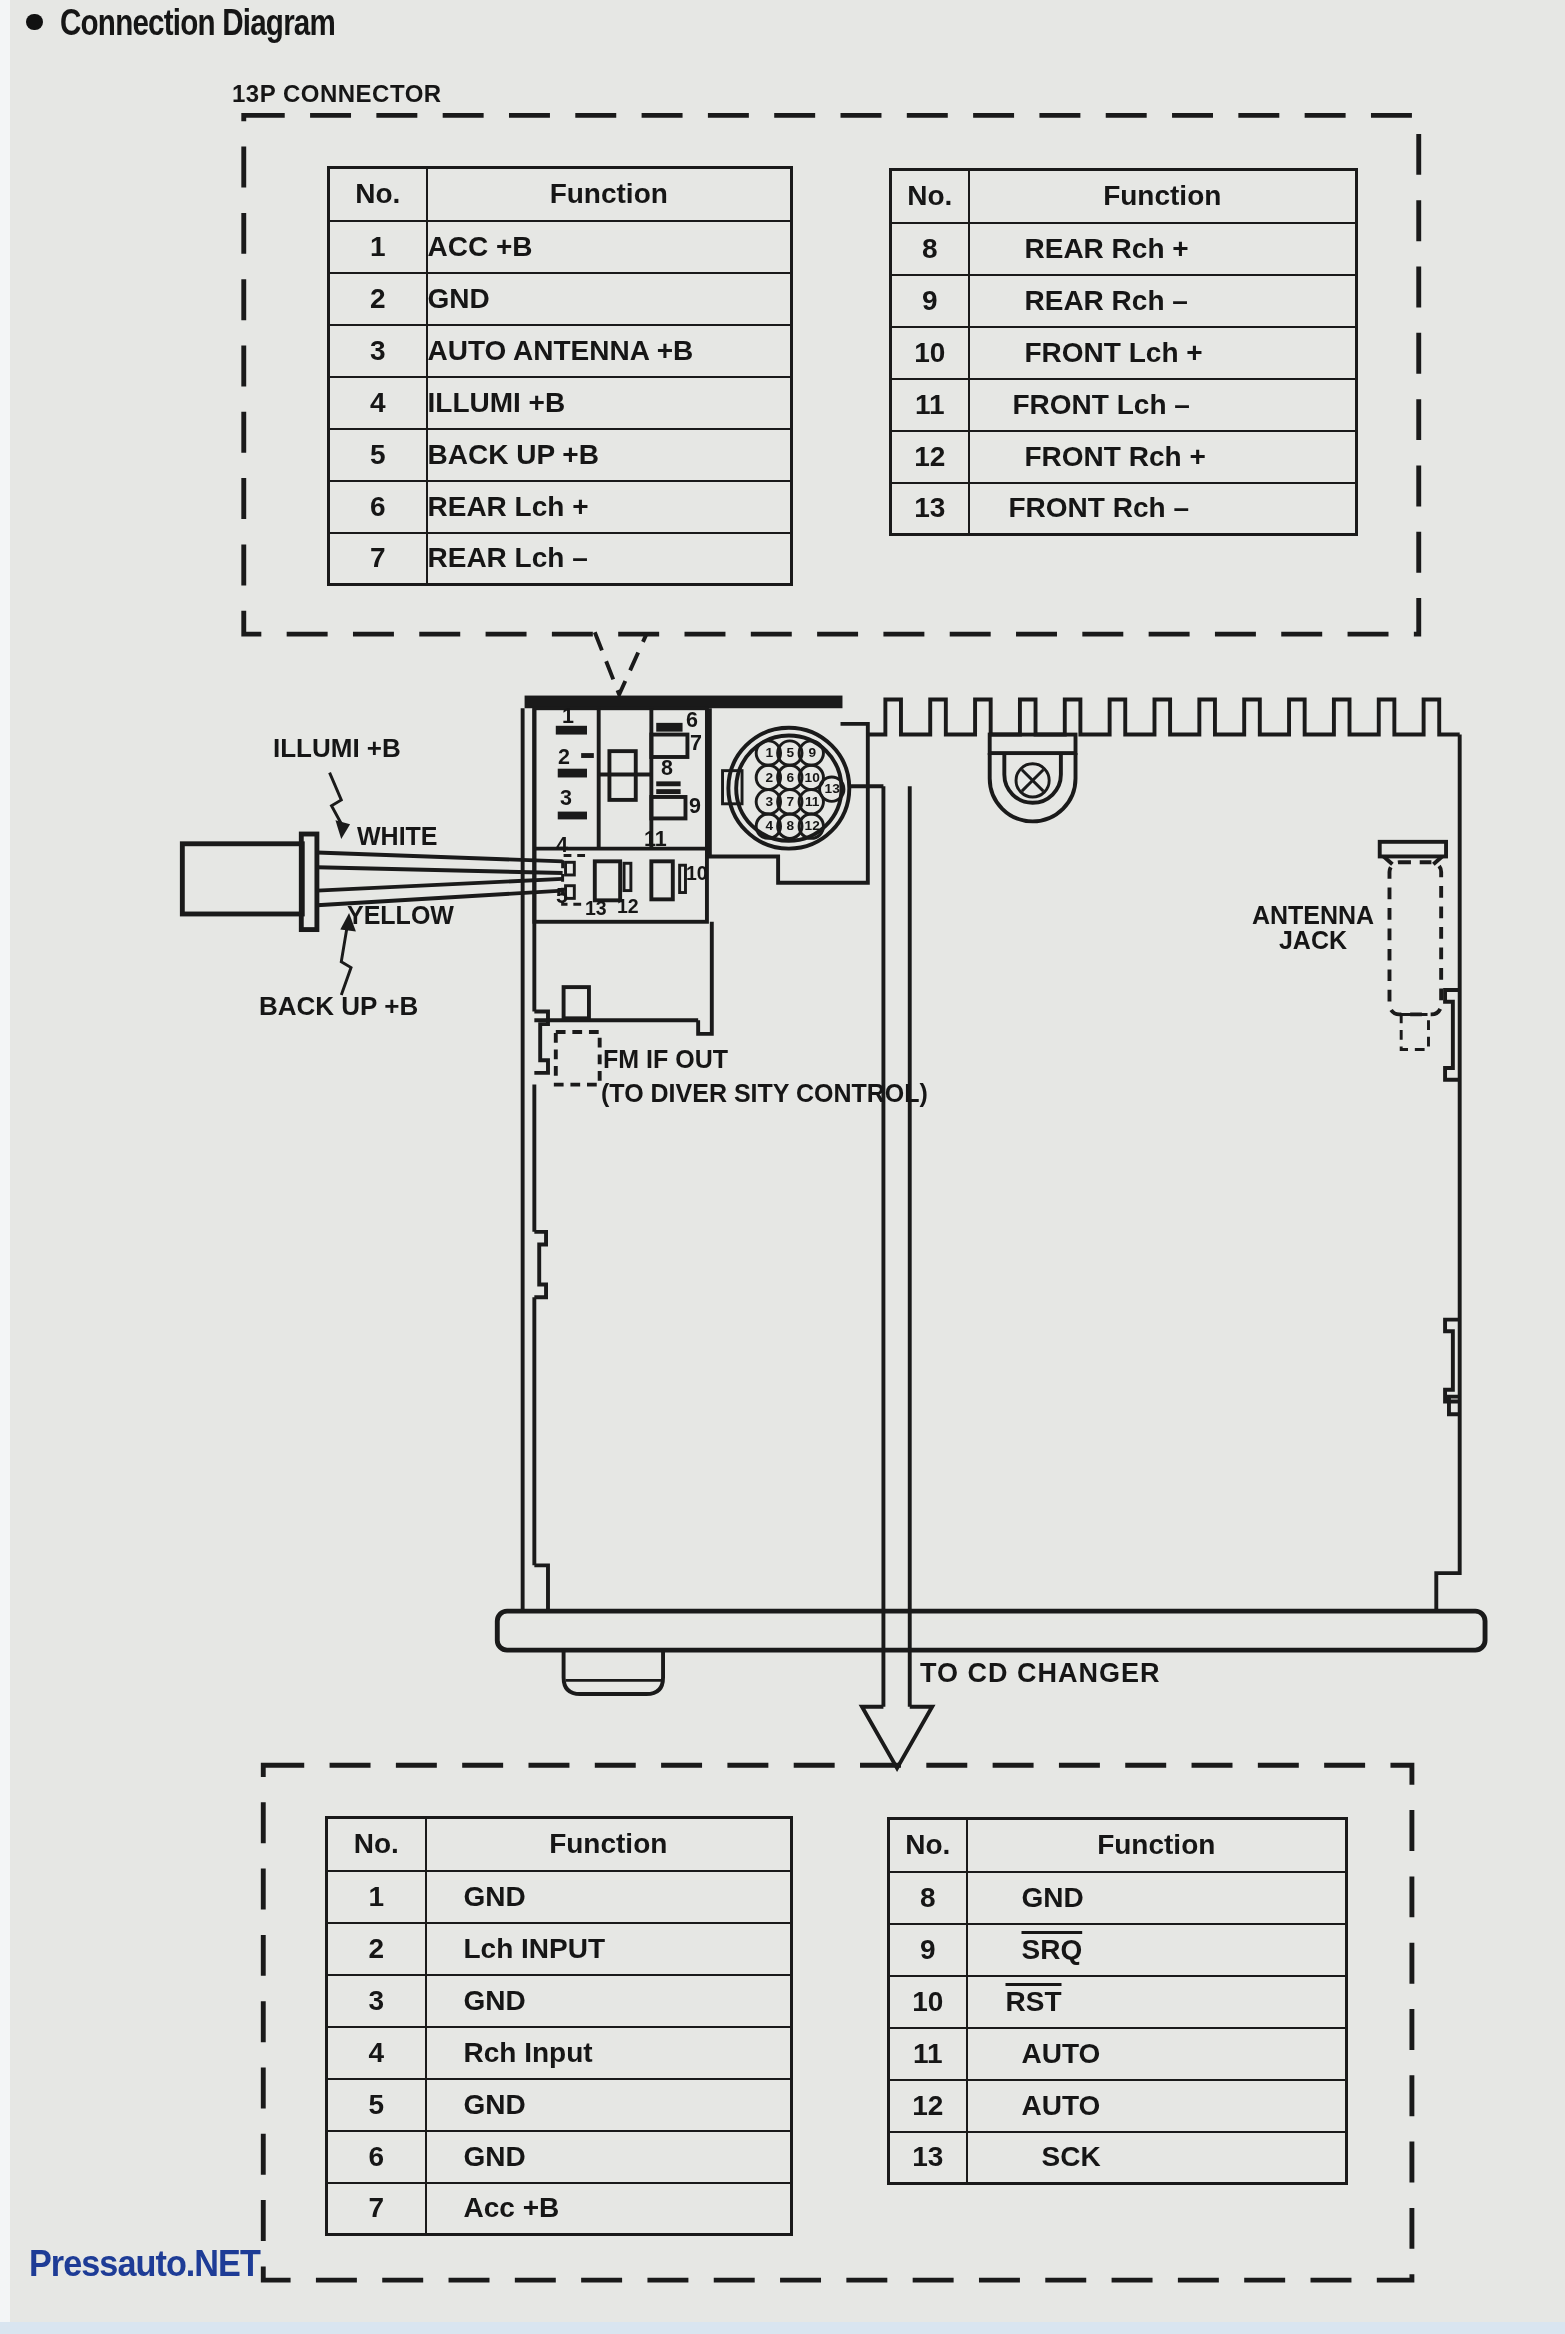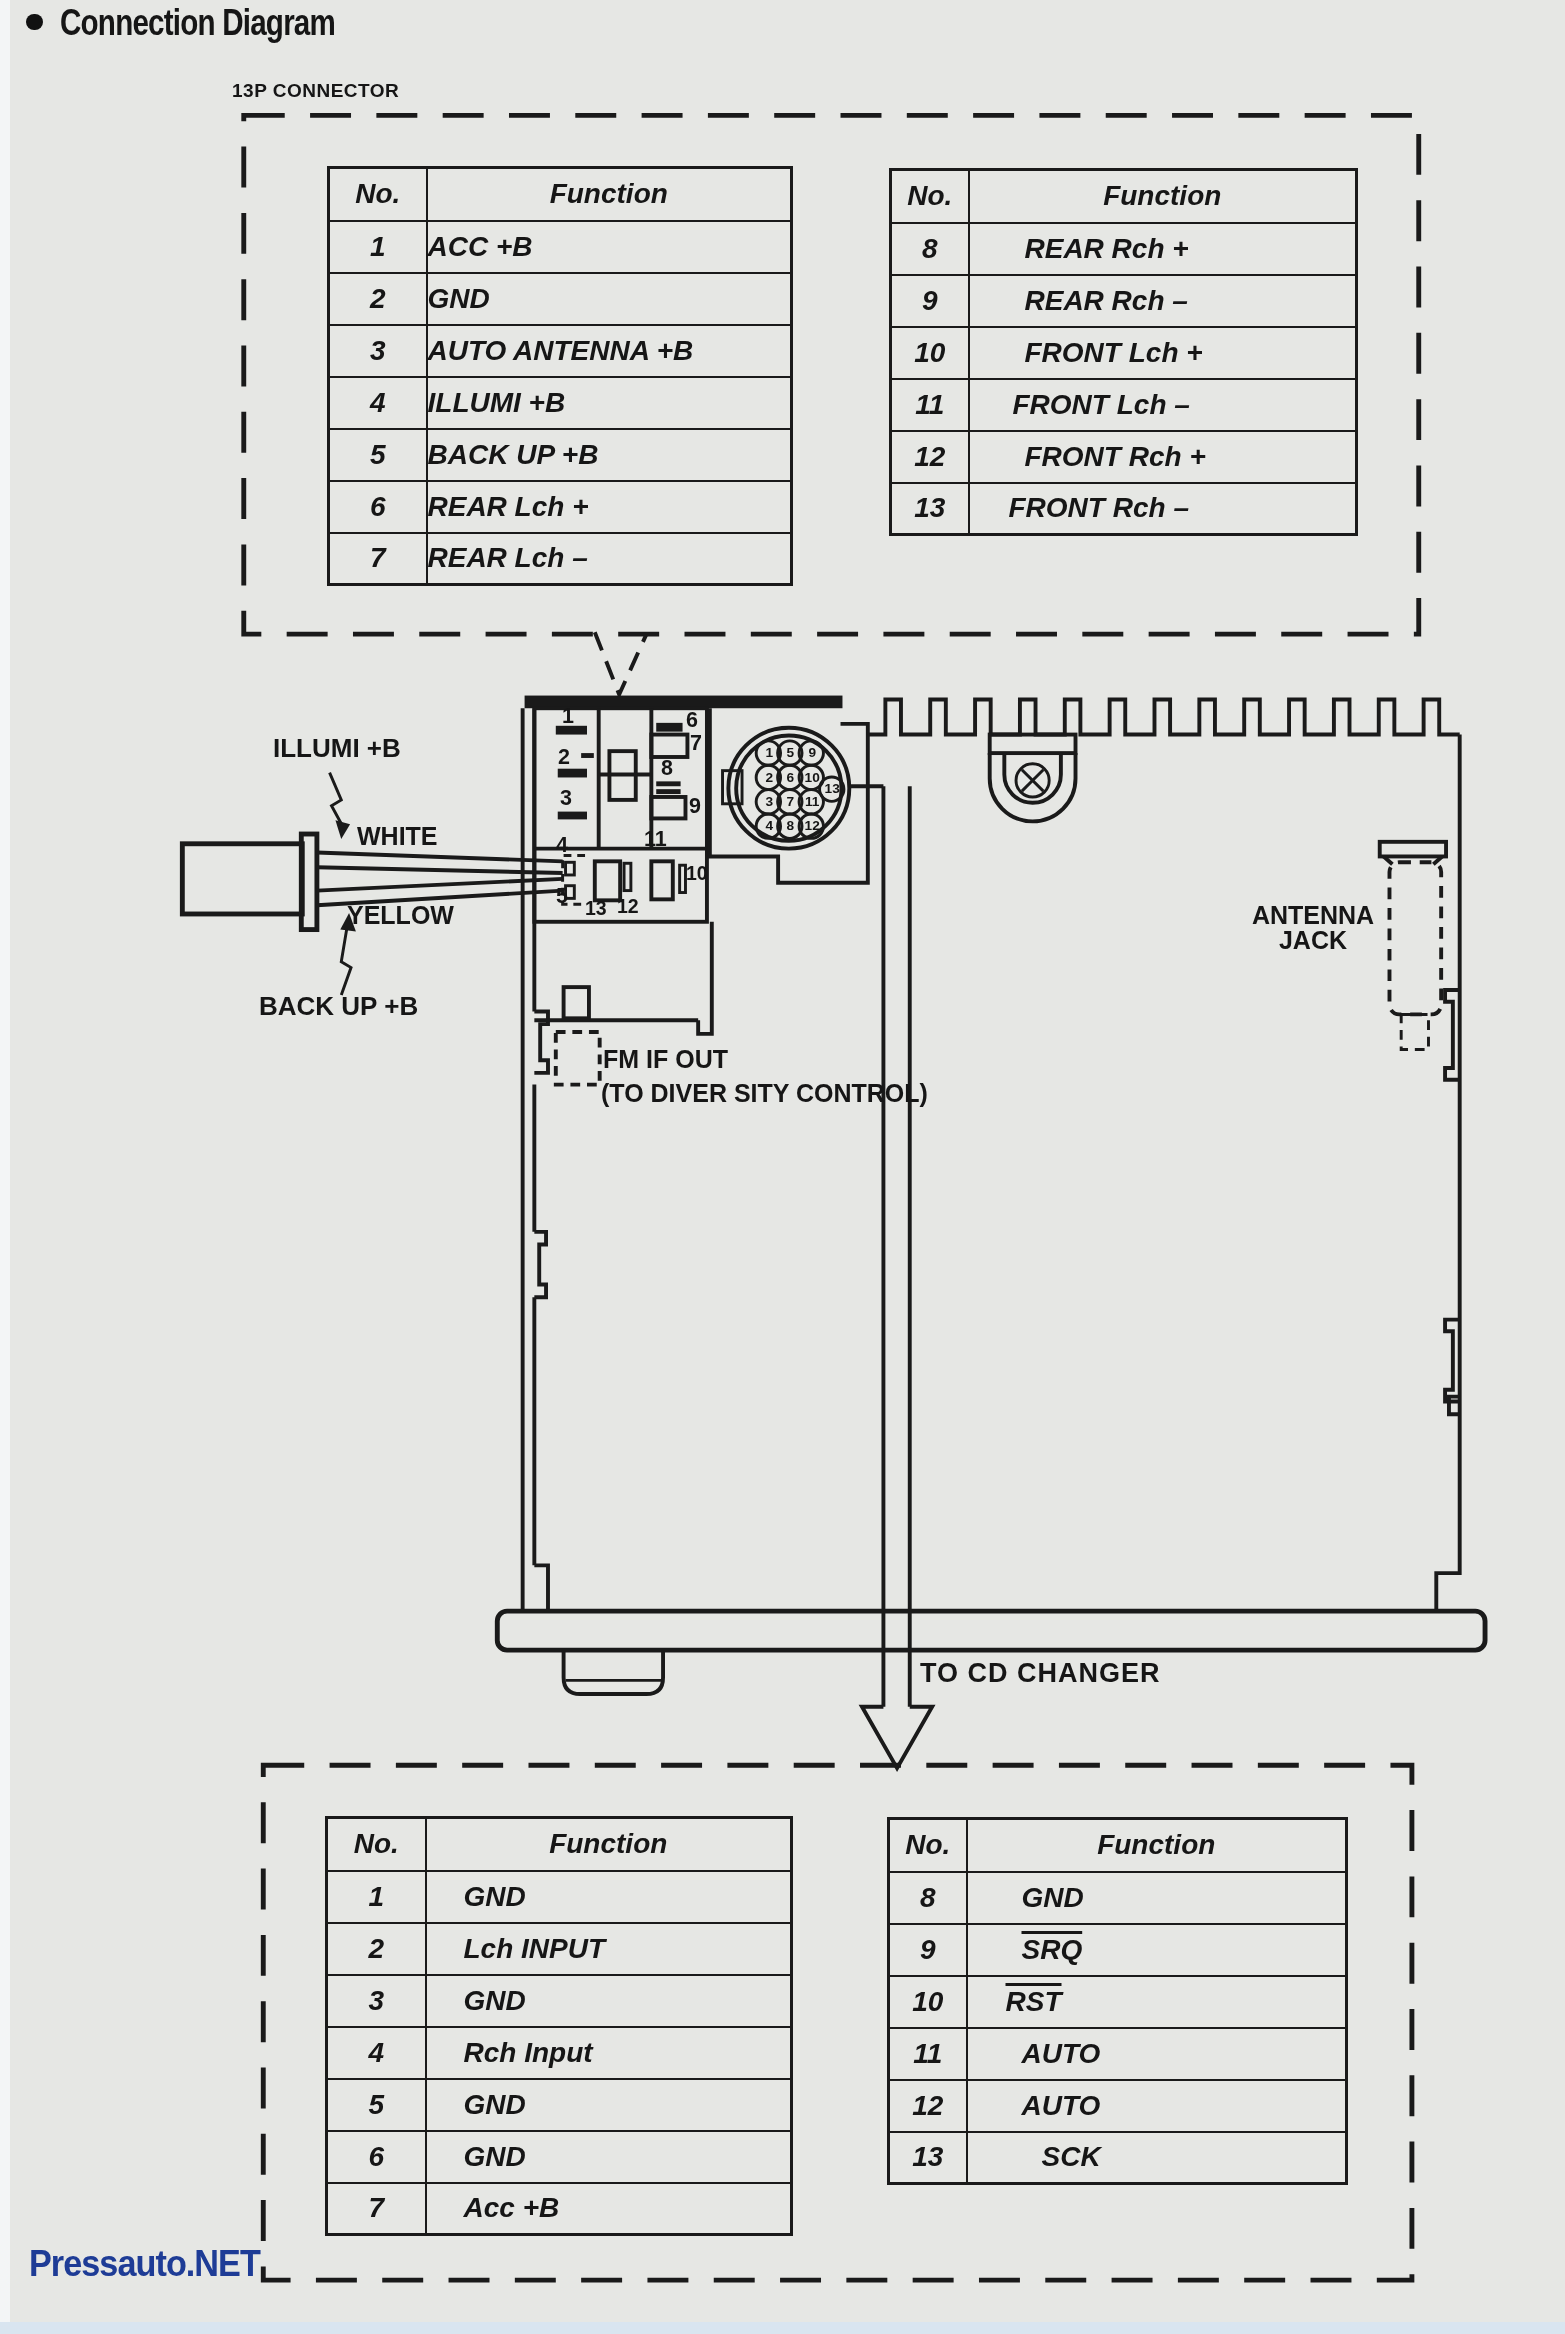--- a/index.html
+++ b/index.html
@@ -2,24 +2,24 @@
 <html><head>
 <meta charset="utf-8">
 <style>
   html,body{margin:0;padding:0;background:#e6e7e4;}
   #page{position:relative;width:1565px;height:2335px;background:#e6e7e4;overflow:hidden;
         font-family:"Liberation Sans",sans-serif;color:#1a1a1a;}
   .abs{position:absolute;}
   .lbl{position:absolute;font-weight:700;color:#161616;white-space:nowrap;}
   #title{left:60px;top:2px;font-size:37px;letter-spacing:-1px;transform:scaleX(.8);transform-origin:left top;}
   #bullet{left:26px;top:13.7px;width:16.6px;height:16.6px;border-radius:50%;background:#111;}
-  #conn13p{left:232px;top:80px;font-size:19px;letter-spacing:0.5px;}
+  #conn13p{left:232px;top:80px;font-size:24px;letter-spacing:0.5px;}
   #watermark{left:29px;top:2243px;font-size:36px;letter-spacing:-1px;color:#1e3c96;transform:scaleX(.95);transform-origin:left top;}
   
-  table.pin{position:absolute;border-collapse:collapse;border:3.9px solid #1a1a1a;table-layout:fixed;font-style:italic;}
+  table.pin{position:absolute;border-collapse:collapse;border:3.9px solid #1a1a1a;table-layout:fixed;}
   table.pin td{border:2.9px solid #1a1a1a;font-weight:700;font-size:28px;color:#161616;
                vertical-align:middle;padding:0;}
   td.no{text-align:center;}
   td.fn{padding-left:51px;}
   td.hd{text-align:center;font-size:29px;padding-left:0;}
   tr.h{height:53px;} tr.r{height:52px;}
   .ov{text-decoration:overline;text-decoration-thickness:2.9px;}
   
   .bp{position:absolute;font-weight:700;font-size:21.5px;color:#161616;}
   .bps{font-size:19.5px;}

